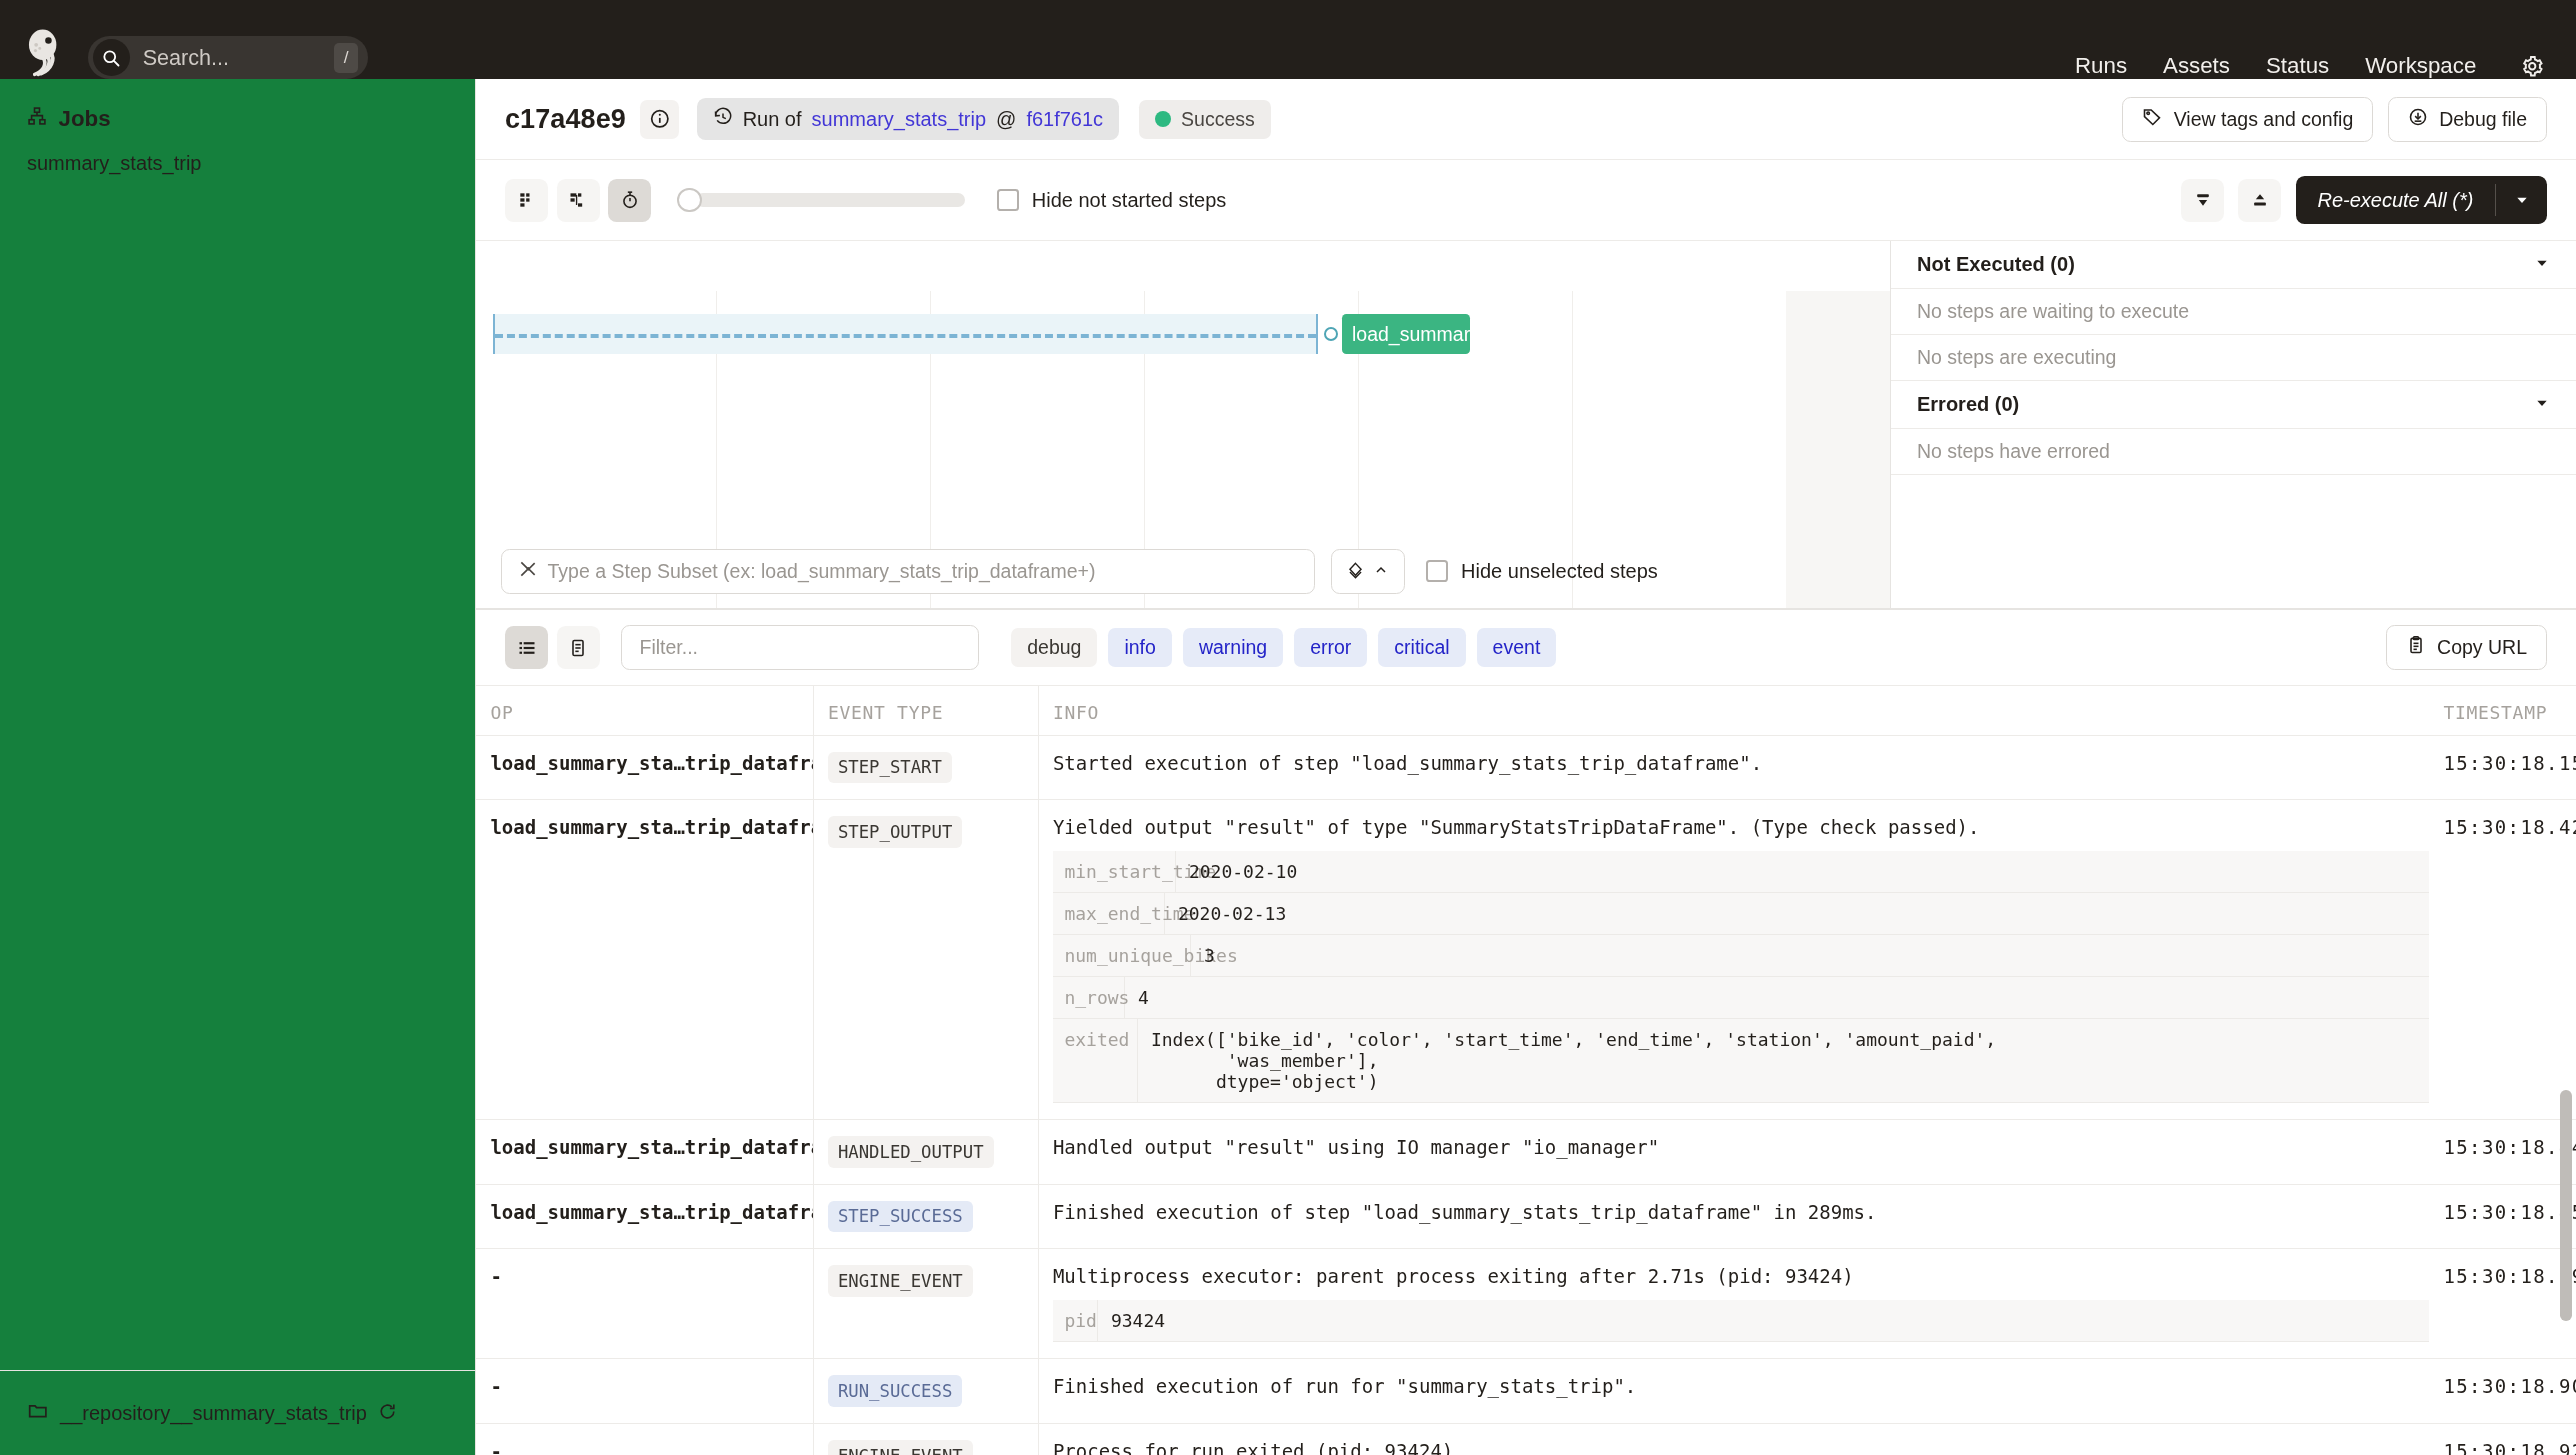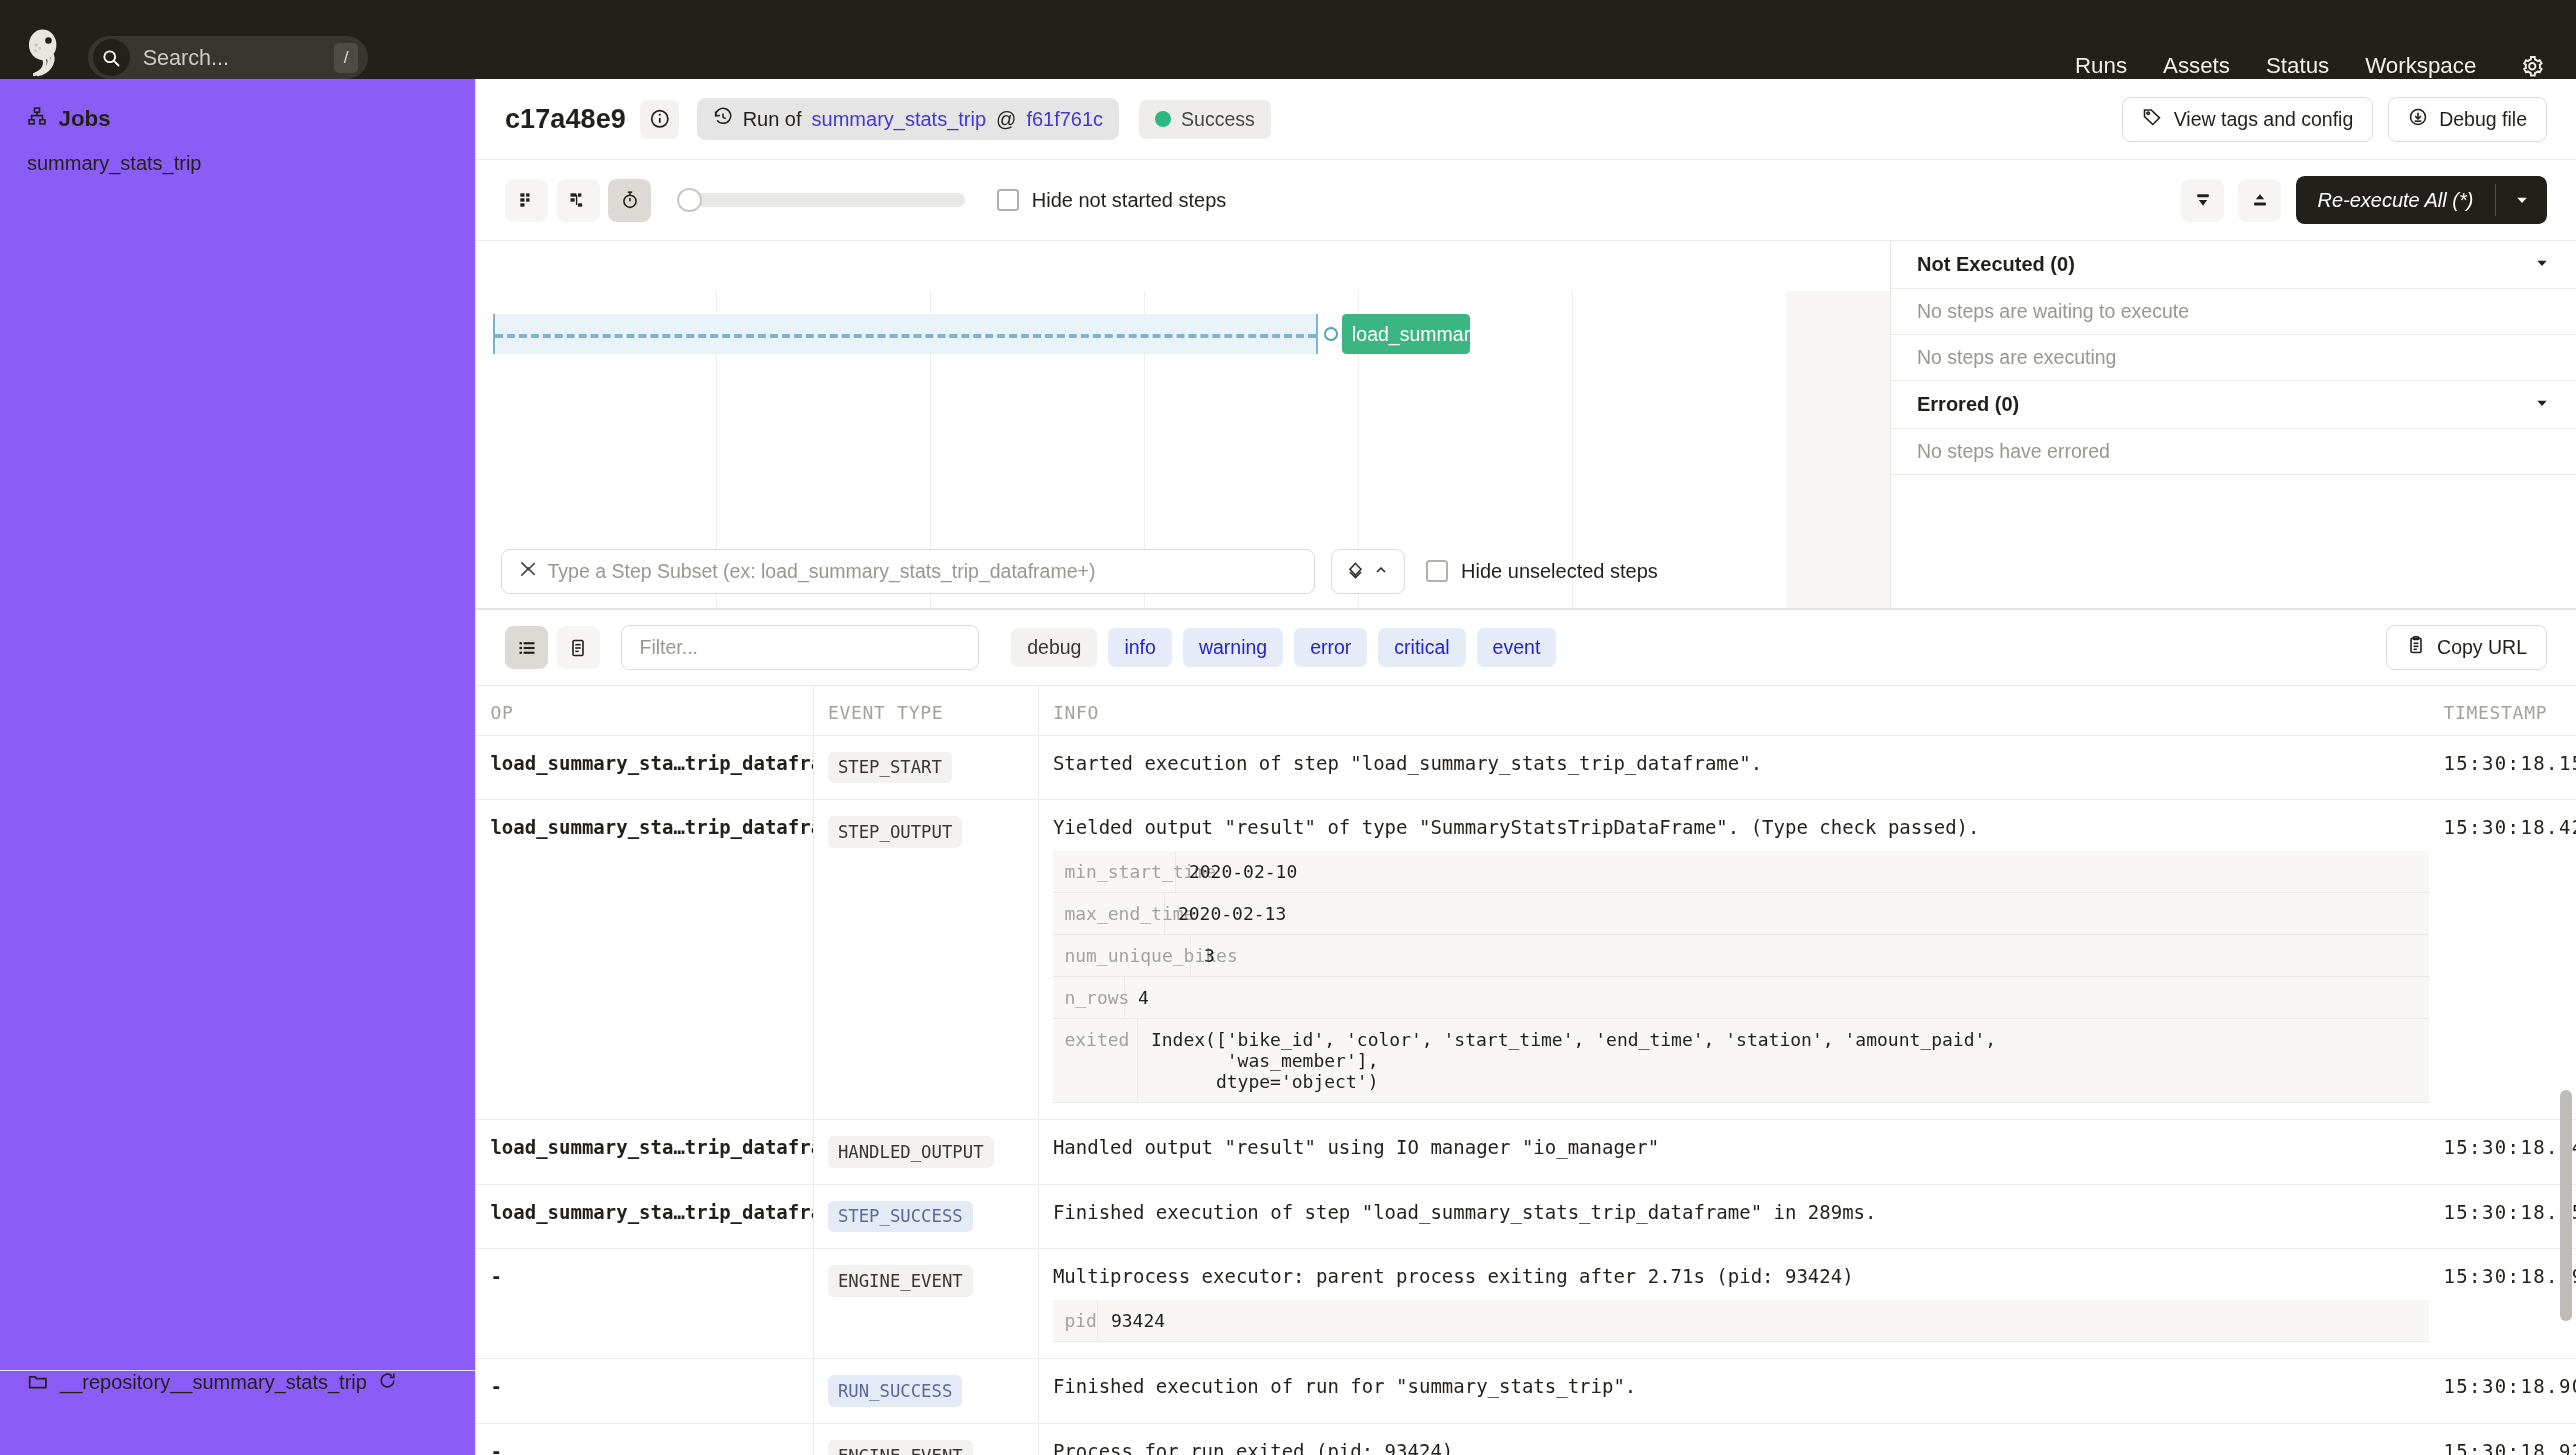--- a/index.html
+++ b/index.html
@@ -34,33 +34,33 @@
   }
   .nav-right { margin-left: auto; display: flex; align-items: center; gap: 36px; }
   .nav-link { color: #f2efec; font-size: 22.3px; cursor: pointer; }
   .gear { margin-left: 7.2px; display:flex; align-items:center; cursor:pointer; }
 
   
   .body { flex: 1; display: flex; min-height: 0; }
 
   
   .sidebar {
-    width: 476px; flex: 0 0 476px; background: #8b5cf6;
+    width: 476px; flex: 0 0 476px; background: #15803d;
     border-right: 1.4px solid #E6E4E1; display: flex; flex-direction: column;
   }
   .sidebar-section-head {
     display: flex; align-items: center; gap: 11.5px;
     padding: 27px 0 0 27px; font-size: 22.3px; font-weight: bold; color: #231F1B;
   }
   .sidebar-item {
     padding: 20px 0 0 27px; font-size: 20px; color: #231F1B; cursor: pointer;
   }
   .sidebar-footer {
     margin-top: auto; border-top: 1.4px solid #E6E4E1;
-    height: 86px; display: flex; align-items: flex-start; gap: 11.5px; padding-left: 27px;
+    height: 86px; display: flex; align-items: center; gap: 11.5px; padding-left: 27px;
     font-size: 20px; color: #231F1B; cursor: pointer;
   }
 
   
   .main { flex: 1; min-width: 0; display: flex; flex-direction: column; background: #fff; }
 
   
   .run-header {
     height: 81px; flex: 0 0 81px; display: flex; align-items: center;
     padding: 0 29px 0 29px; border-bottom: 1.4px solid #EDEBE8; gap: 0;

